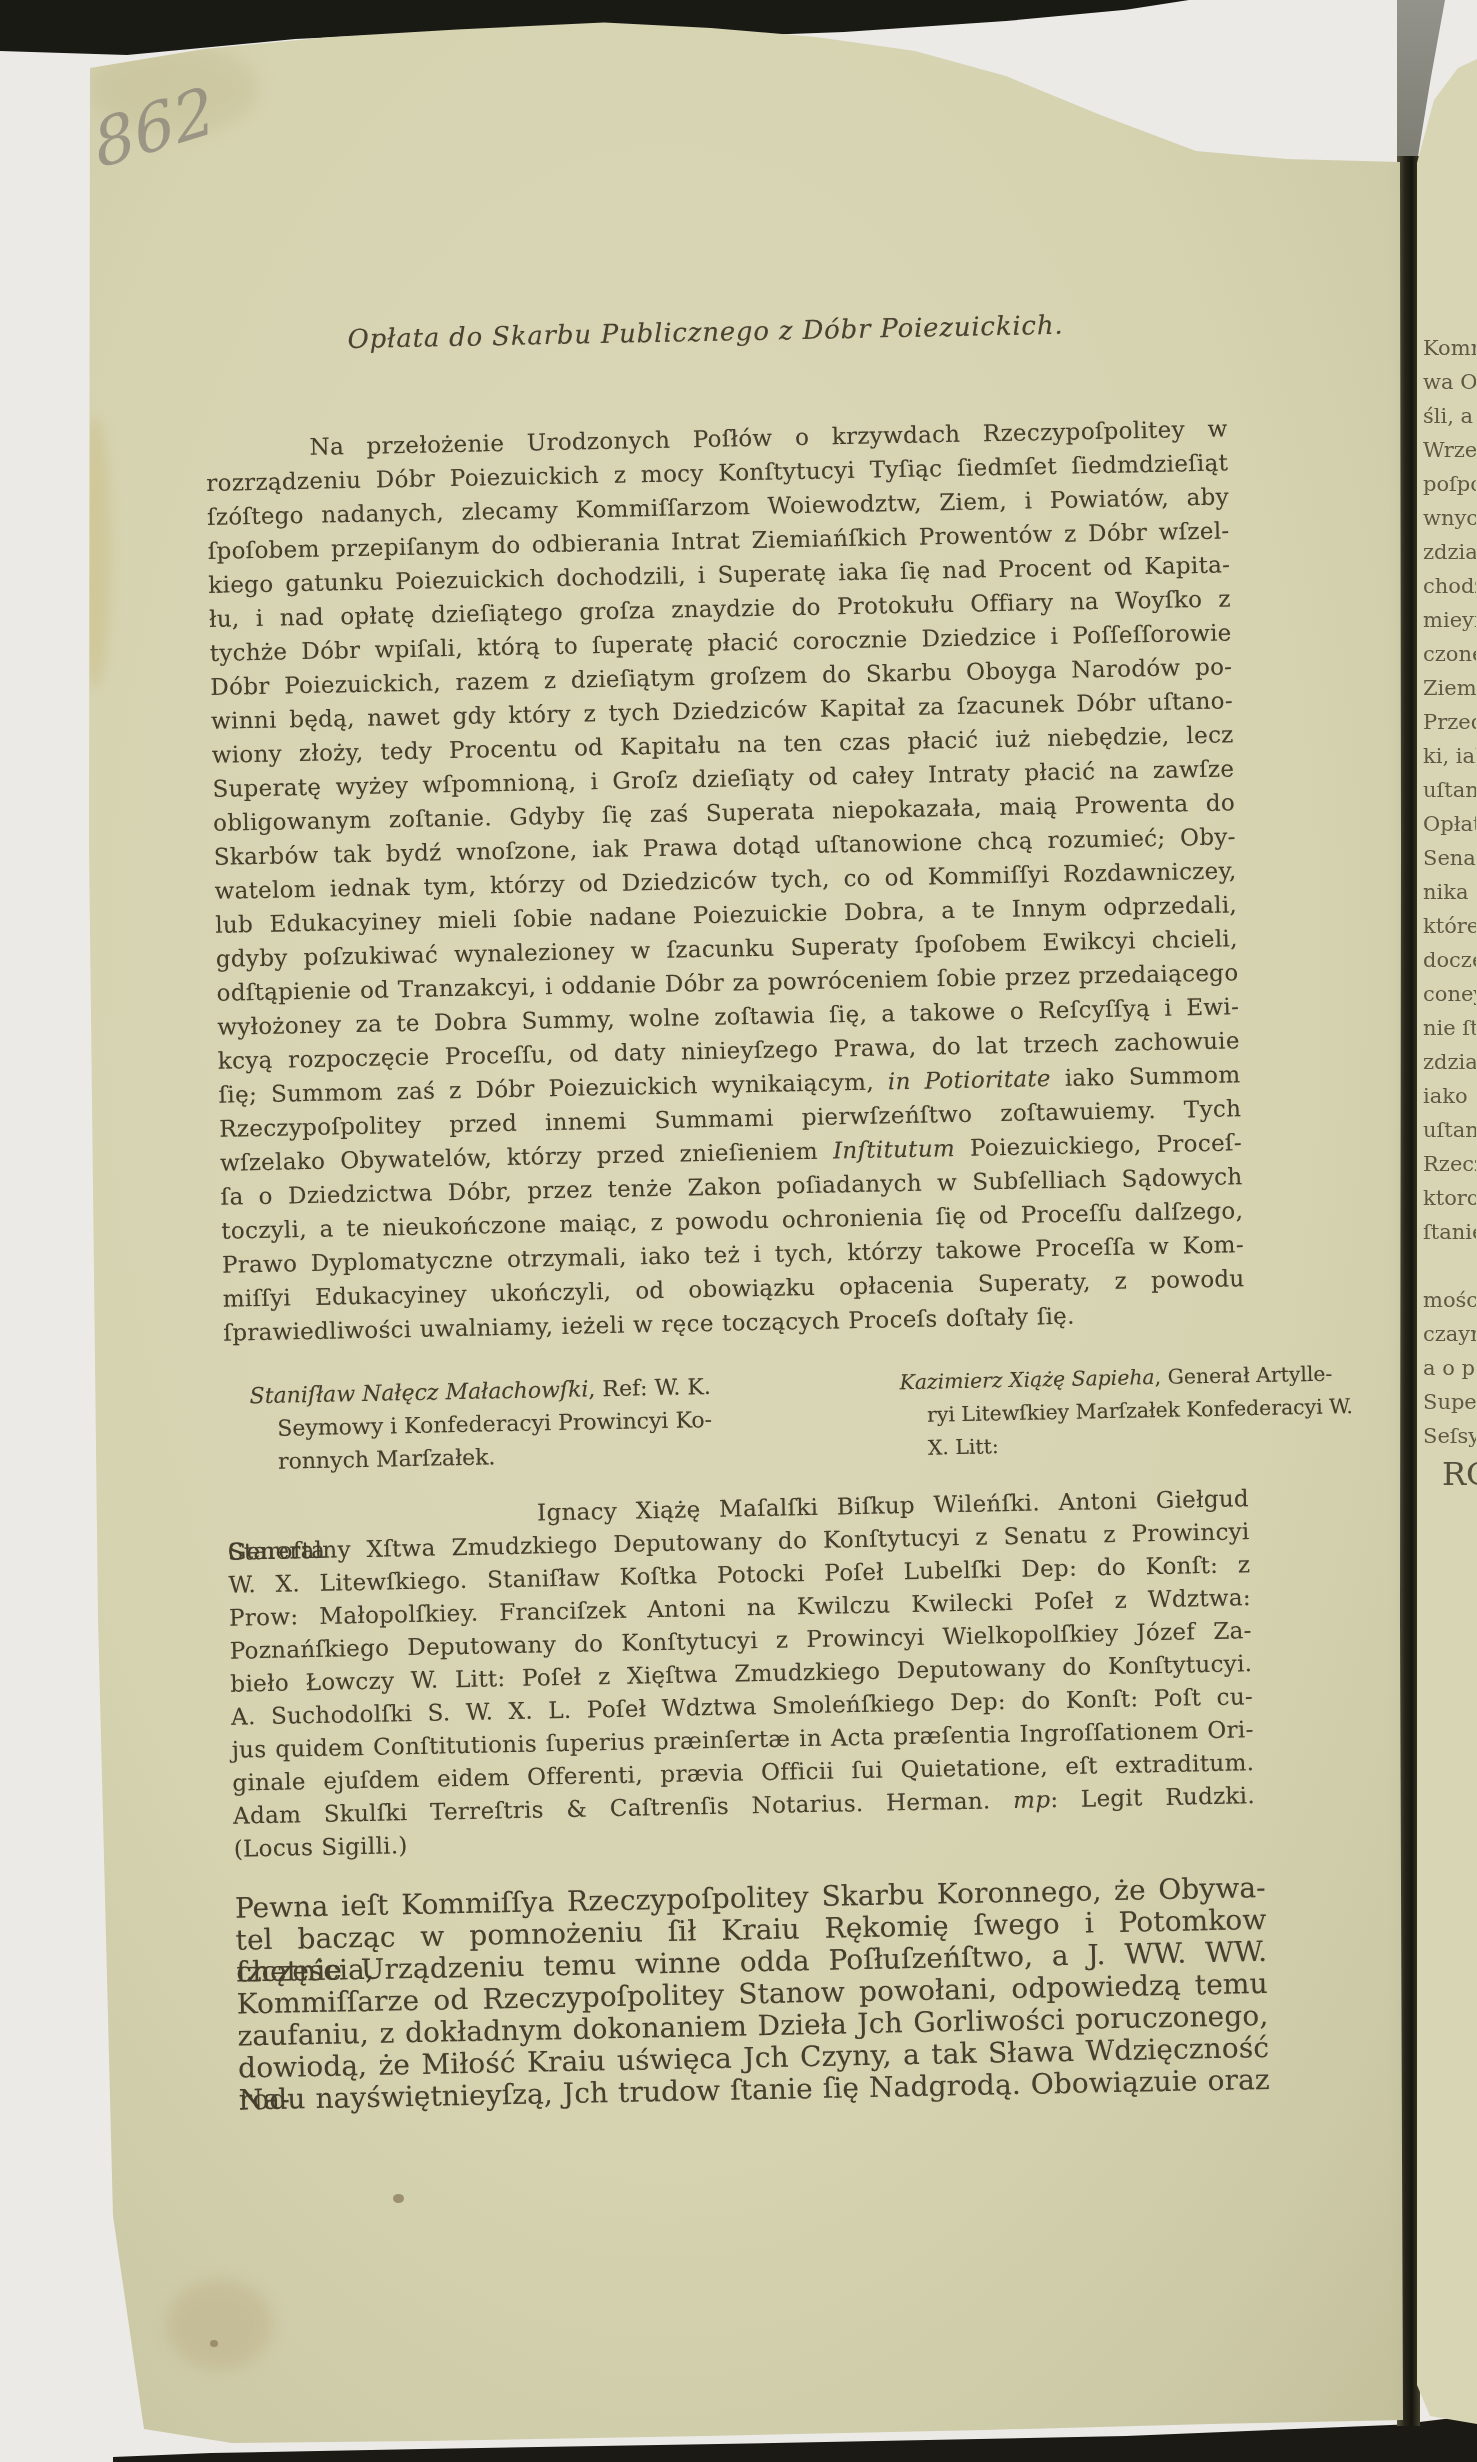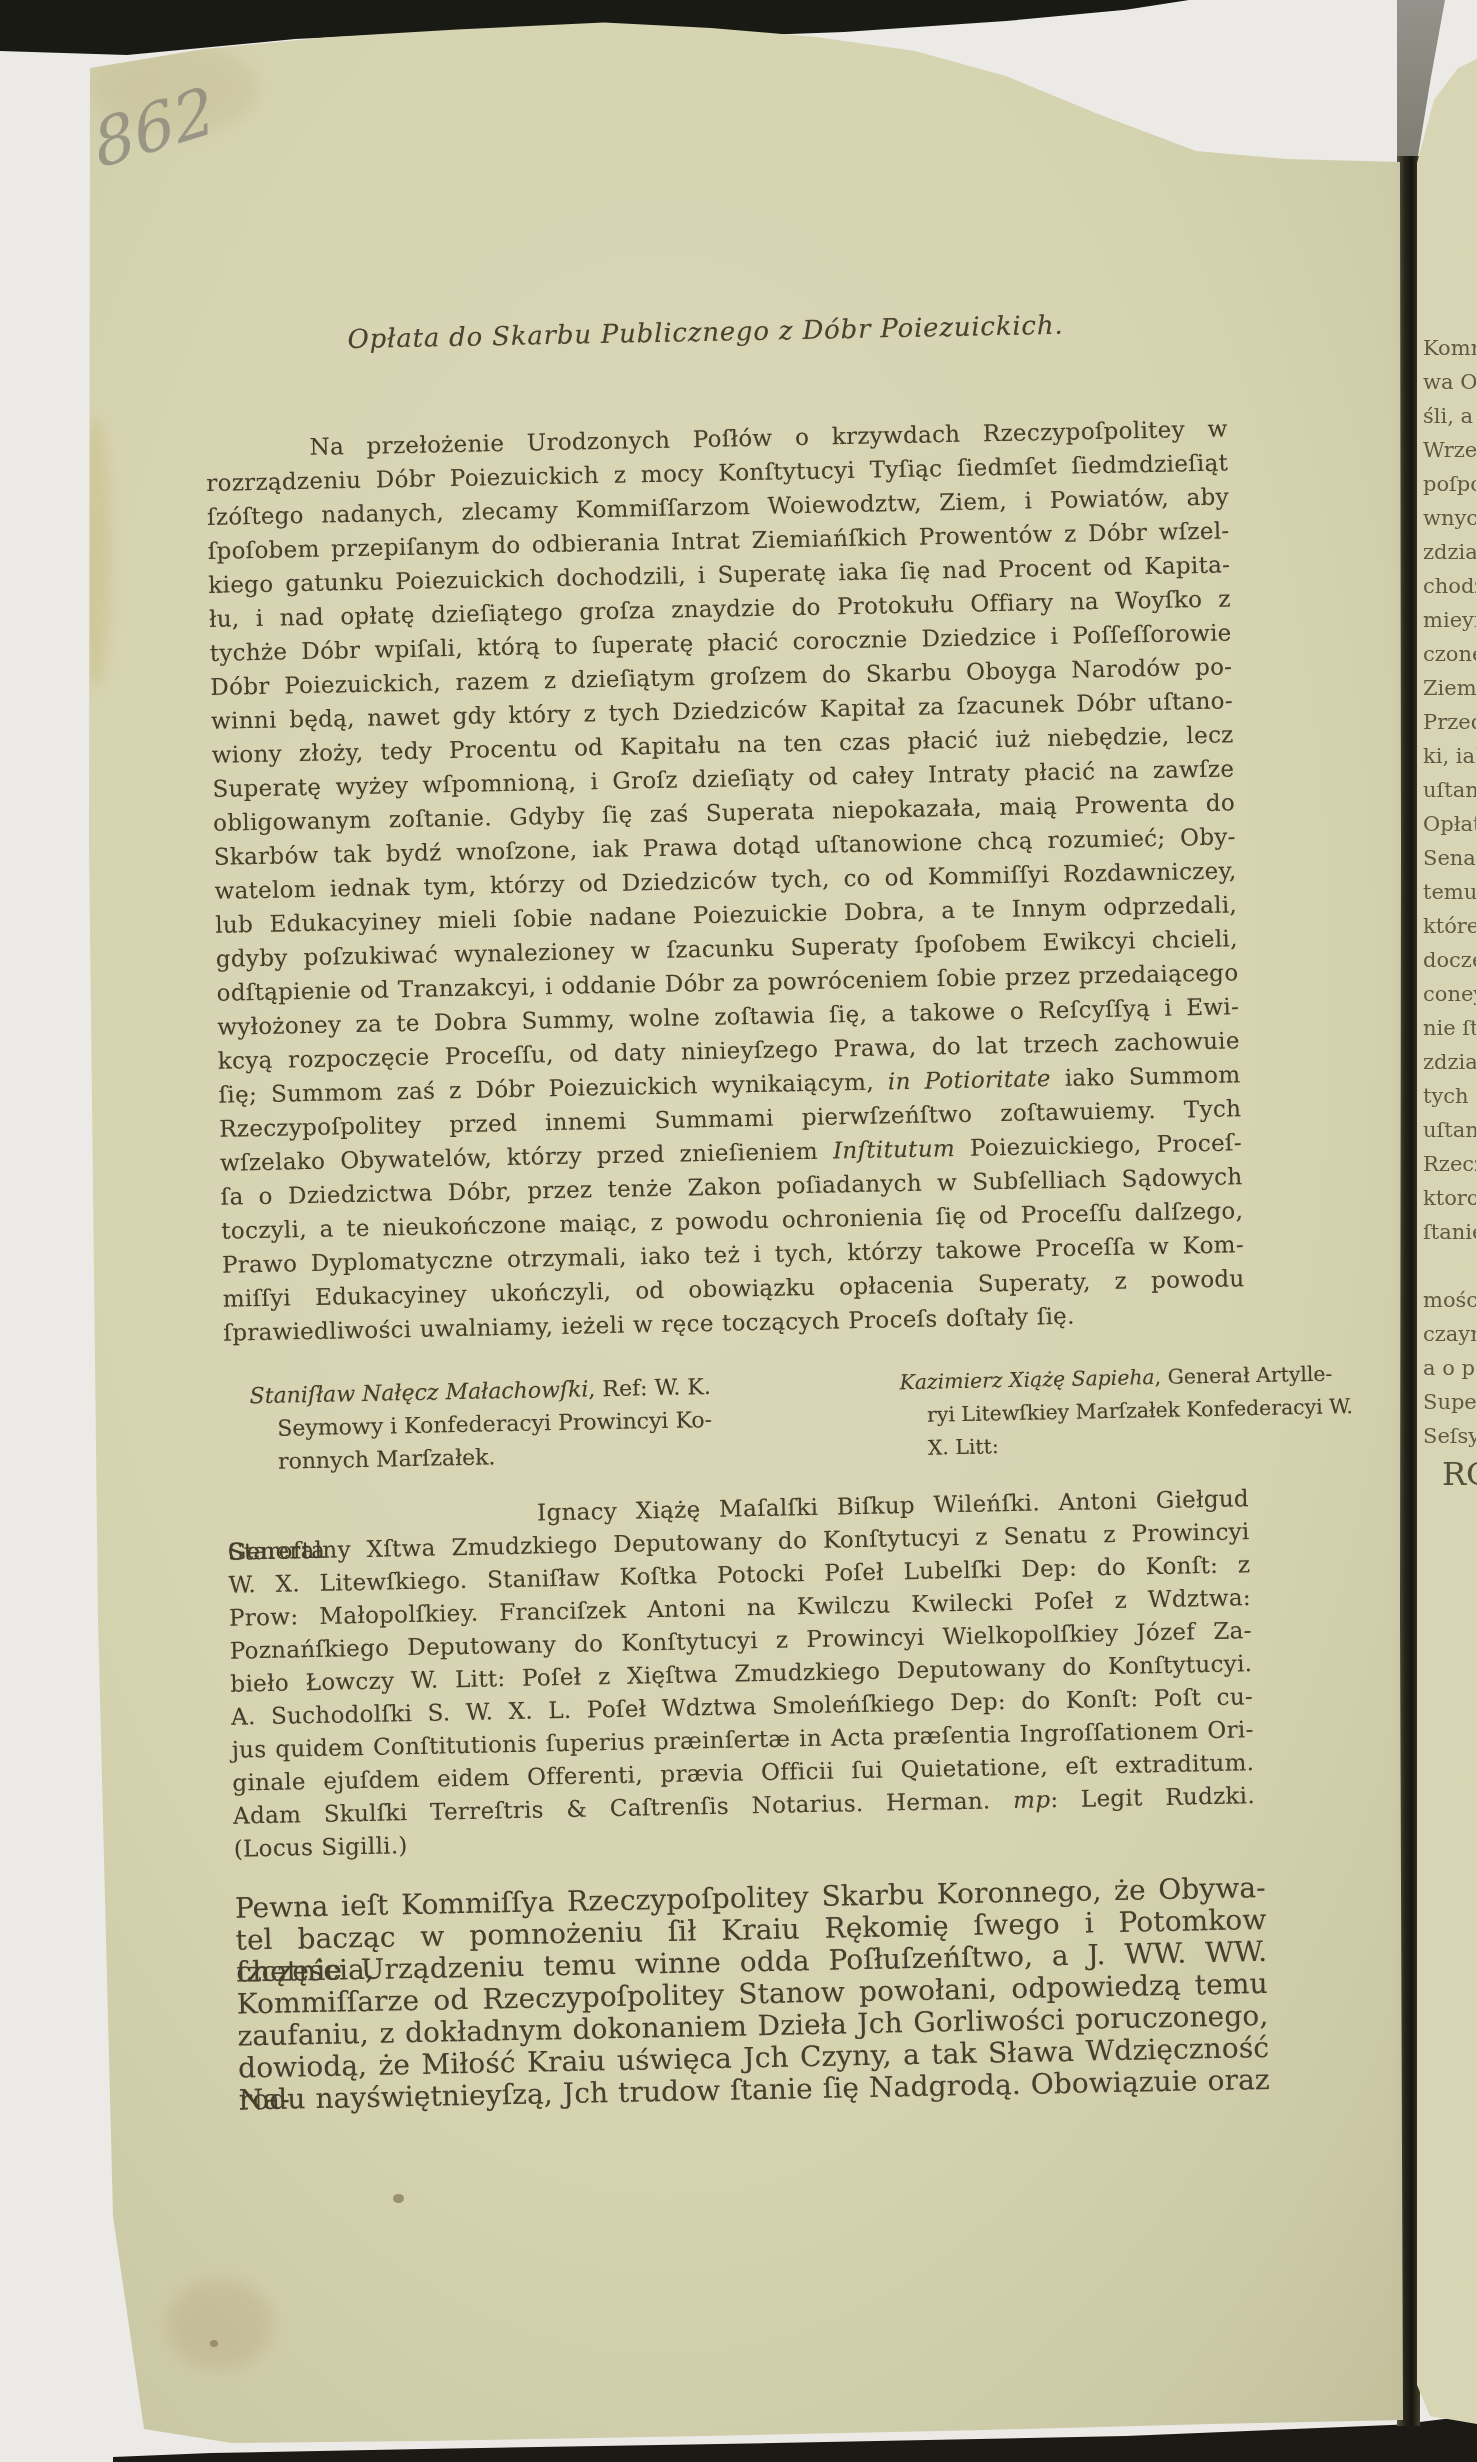--- a/index.html
+++ b/index.html
@@ -195,27 +195,27 @@
     <div class="frag-line">zdział</div>
     <div class="frag-line">chodzą</div>
     <div class="frag-line">mieyſc</div>
     <div class="frag-line">czone</div>
     <div class="frag-line">Ziemſt</div>
     <div class="frag-line">Przed</div>
     <div class="frag-line">ki, iak</div>
     <div class="frag-line">uſtano</div>
     <div class="frag-line">Opłaty</div>
     <div class="frag-line">Senatu</div>
-    <div class="frag-line">temu</div>
+    <div class="frag-line">nika</div>
     <div class="frag-line">którey</div>
     <div class="frag-line">docze</div>
     <div class="frag-line">coney</div>
     <div class="frag-line">nie ſto</div>
     <div class="frag-line">zdział</div>
-    <div class="frag-line">tych</div>
+    <div class="frag-line">iako</div>
     <div class="frag-line">uſtano</div>
     <div class="frag-line">Rzecz</div>
     <div class="frag-line">ktoro</div>
     <div class="frag-line">ſtanie</div>
     <div class="frag-line">&nbsp;</div>
     <div class="frag-line">mości</div>
     <div class="frag-line">czayn</div>
     <div class="frag-line">a o p</div>
     <div class="frag-line">Super</div>
     <div class="frag-line">Seſsyi</div>

